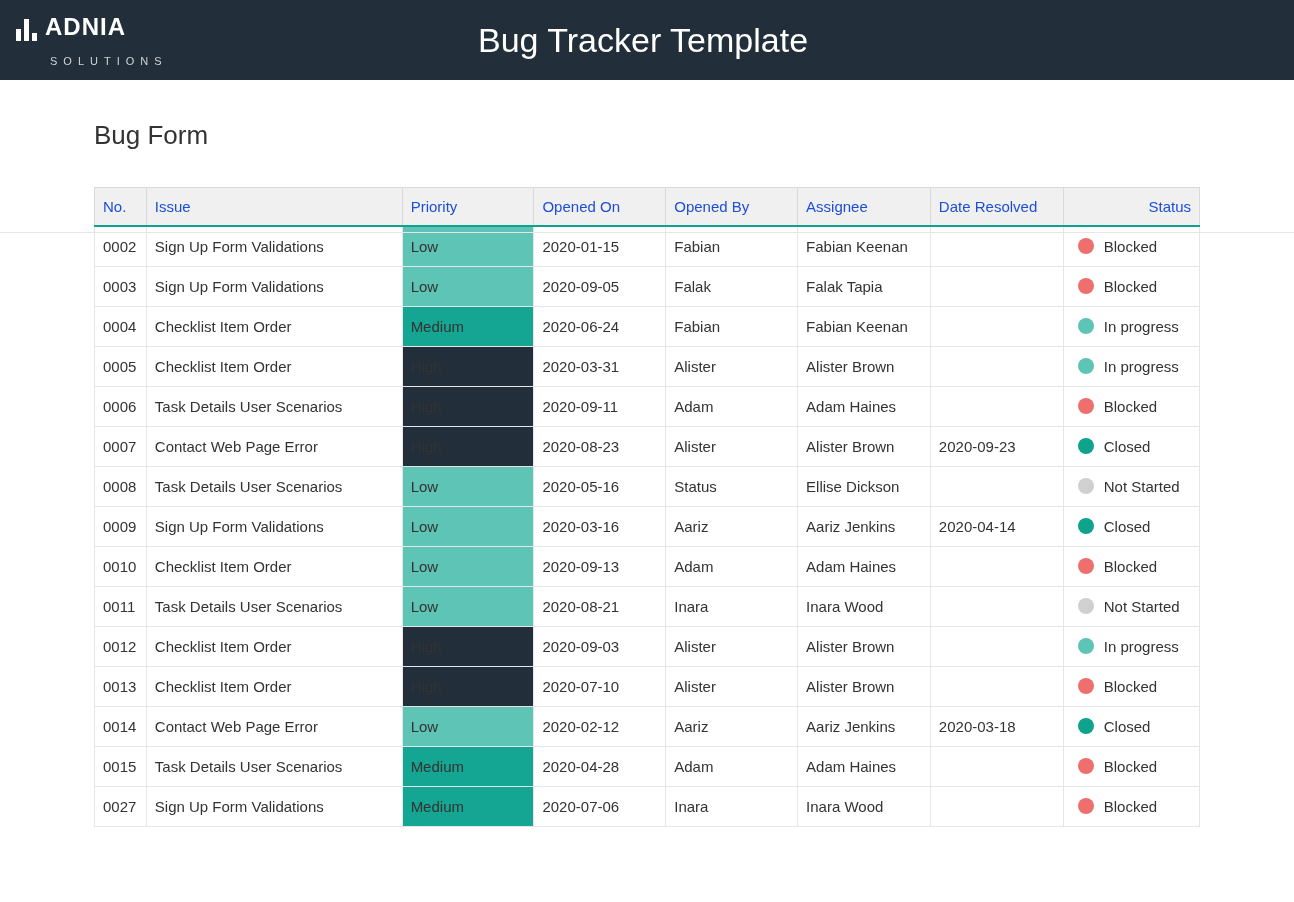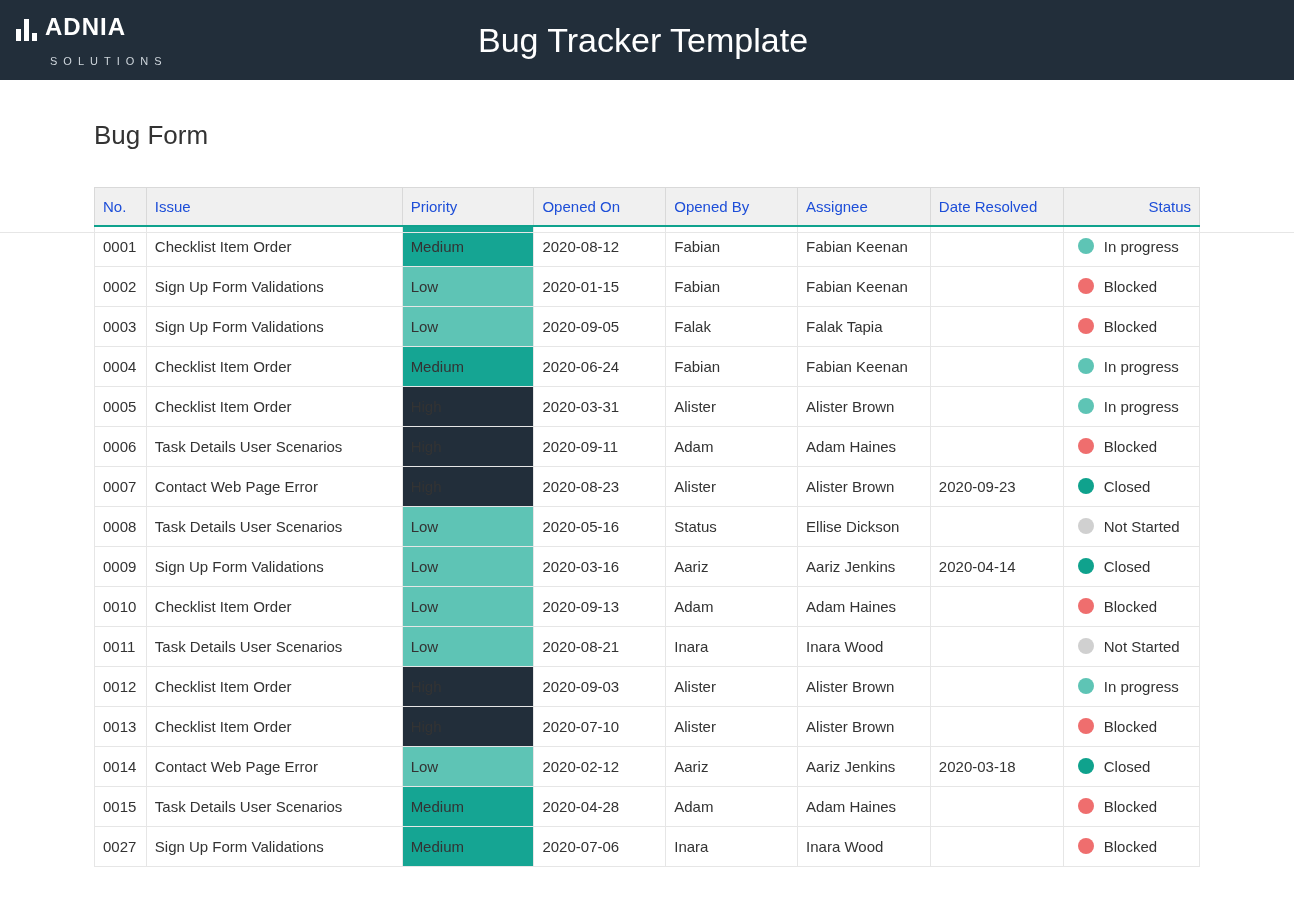--- a/index.html
+++ b/index.html
@@ -160,35 +160,20 @@
         <th class="col-priority">Priority</th>
         <th class="col-opened">Opened On</th>
         <th class="col-by">Opened By</th>
         <th class="col-assignee">Assignee</th>
         <th class="col-resolved">Date Resolved</th>
         <th class="col-status">Status</th>
       </tr>
     </thead>
     <tbody id="bug-tbody">
         <tr>
-          <td>0001</td>
-          <td>Checklist Item Order</td>
-          <td class="priority-cell prio-Medium">Medium</td>
-          <td>2020-08-12</td>
-          <td>Fabian</td>
-          <td>Fabian Keenan</td>
-          <td></td>
-          <td>
-            <div class="status-cell">
-              <span class="dot dot-inprogress"></span>
-              <span>In progress</span>
-            </div>
-          </td>
-        </tr>
-        <tr>
           <td>0002</td>
           <td>Sign Up Form Validations</td>
           <td class="priority-cell prio-Low">Low</td>
           <td>2020-01-15</td>
           <td>Fabian</td>
           <td>Fabian Keenan</td>
           <td></td>
           <td>
             <div class="status-cell">
               <span class="dot dot-blocked"></span>

